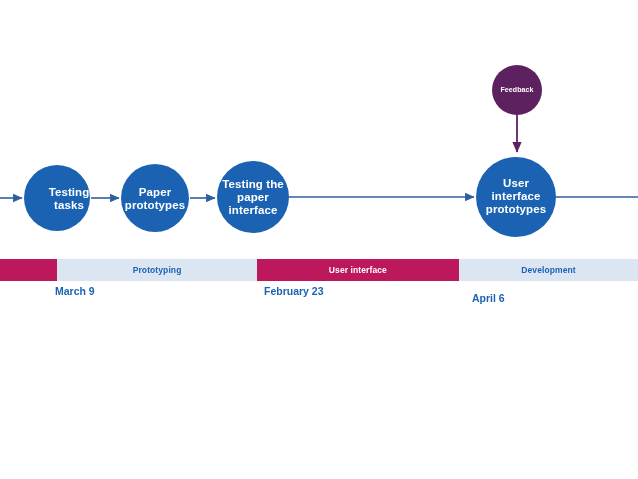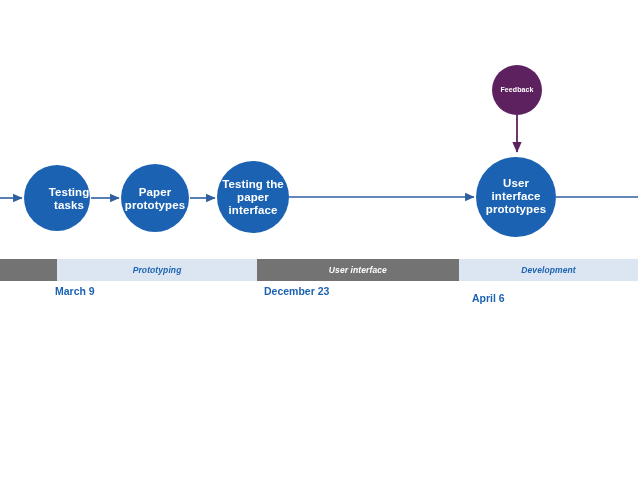--- a/index.html
+++ b/index.html
@@ -54,24 +54,23 @@
   }
   .tl-seg {
     height: 22px;
     display: flex;
     align-items: center;
     justify-content: center;
     font-size: 8.5px;
     font-weight: bold;
     letter-spacing: 0.1px;
     box-sizing: border-box;
-    font-style: italic;
   }
   .tl-seg.dark {
-    background: #737373;
+    background: #be185d;
     color: #ffffff;
   }
   .tl-seg.light {
     background: #dce6f2;
     color: #1b62b3;
   }
 
   #dates {
     position: absolute;
     left: 0;
@@ -138,15 +137,15 @@
 
 <div id="timeline">
   <div class="tl-seg dark" style="width:59px;"></div>
   <div class="tl-seg light" style="width:205px;">Prototyping</div>
   <div class="tl-seg dark" style="width:208px;">User interface</div>
   <div class="tl-seg light" style="width:184px;">Development</div>
 </div>
 
 <div id="dates">
   <span class="date-label" style="left:55px;">March 9</span>
-  <span class="date-label" style="left:264px;">December 23</span>
+  <span class="date-label" style="left:264px;">February 23</span>
   <span class="date-label" style="left:472px;margin-top:7px;">April 6</span>
 </div>
 
 </body></html>

